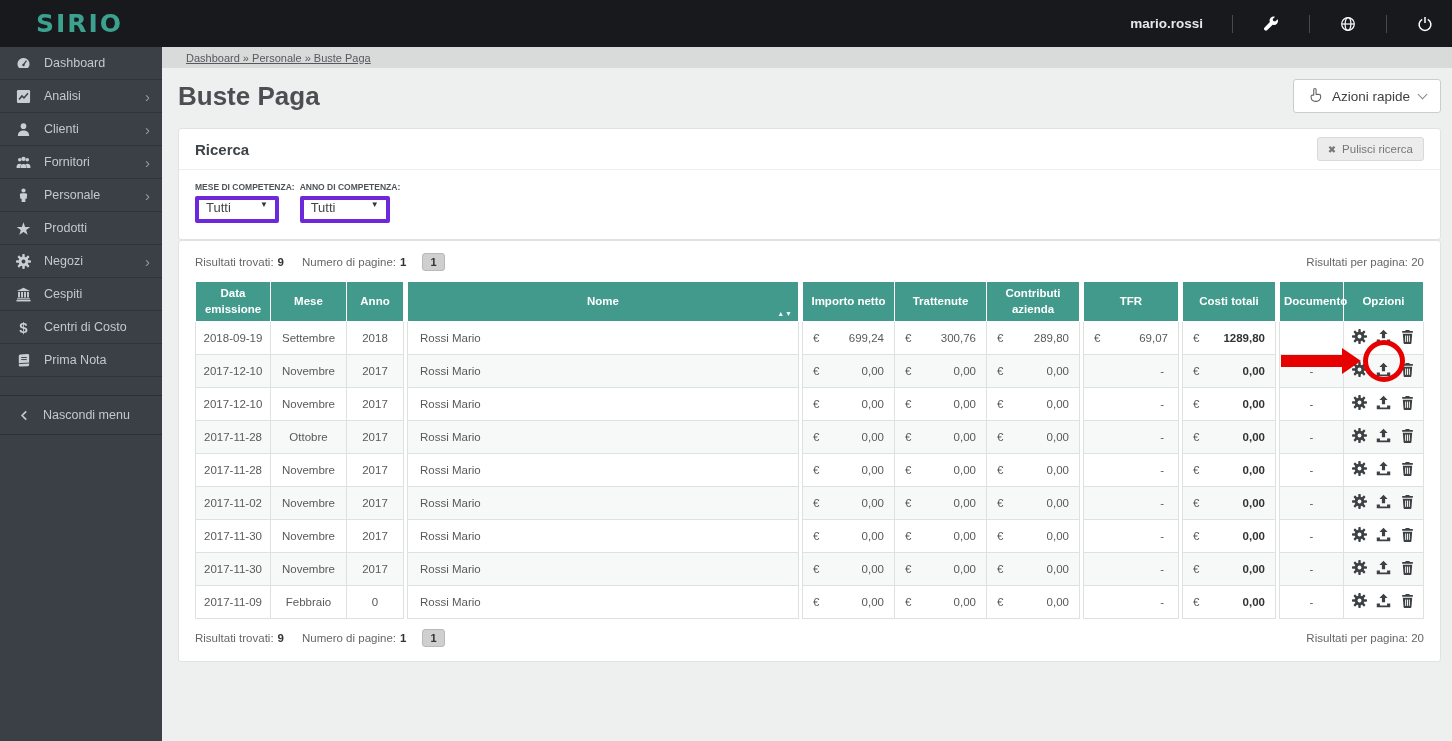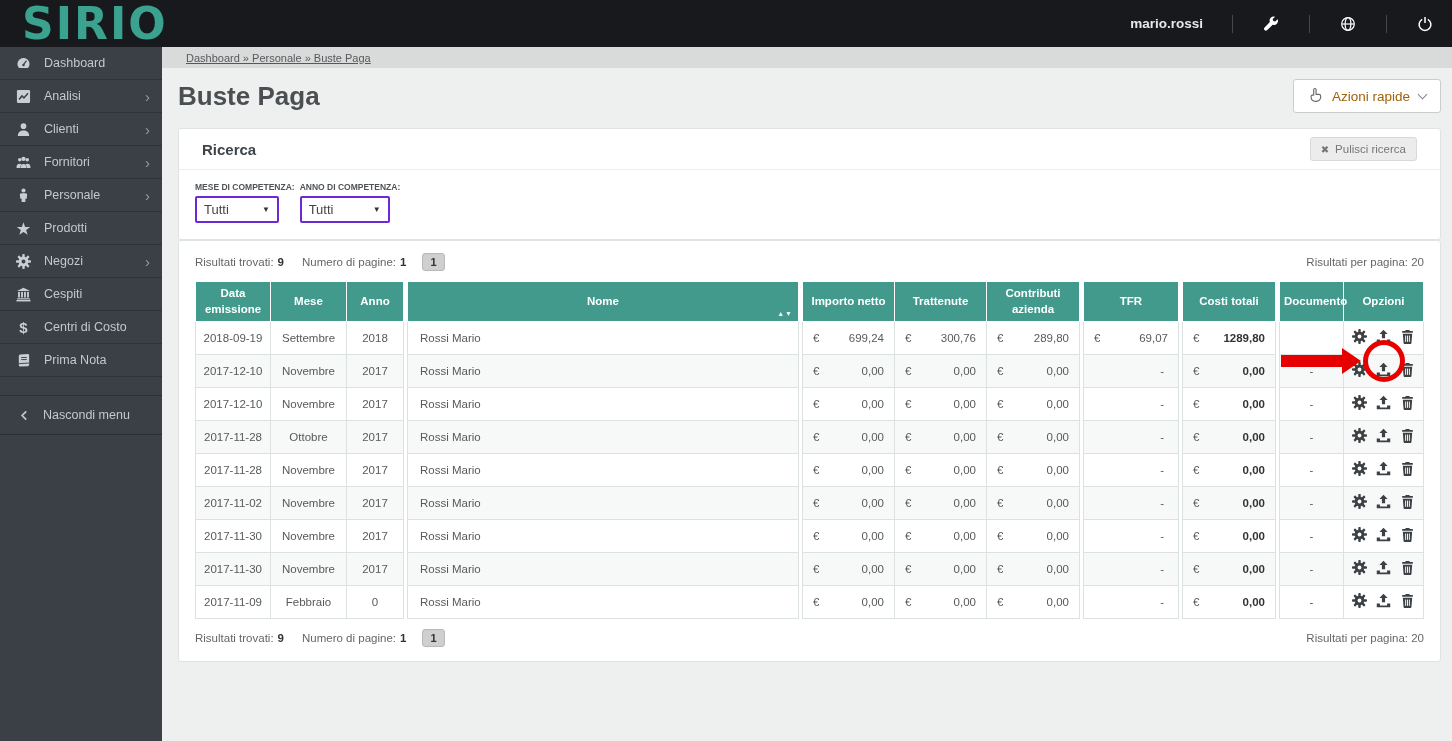--- a/index.html
+++ b/index.html
@@ -3,21 +3,21 @@
 <meta charset="utf-8">
 <style>
   * { box-sizing: border-box; margin: 0; padding: 0; }
   html,body { width:1452px; height:741px; overflow:hidden; }
   body { font-family:"Liberation Sans", sans-serif; background:#eef0f0; }
   .page { position:relative; width:1452px; height:741px; }
 
   
   .topbar { position:absolute; left:0; top:0; width:1452px; height:47px;
             background:var(--topbar-bg,#17191d); display:flex; align-items:center; z-index:10;}
-  .logo { margin-left:22px; font-size:44px; font-weight:bold; letter-spacing:2px;
+  .logo { margin-left:36px; font-size:25px; font-weight:bold; letter-spacing:2px;
           color:var(--logo,#3aa28f); font-family:"DejaVu Sans", sans-serif; line-height:1;}
   .top-right { margin-left:auto; margin-right:18px; display:flex; align-items:center; gap:29px;font-weight:bold; }
   .username { color:#e6e8e9; font-size:13.5px; cursor:pointer; }
   .tdiv { width:1px; height:18px; background:#45494e; }
   .top-ic { width:18px; height:18px; display:flex; align-items:center; justify-content:center; cursor:pointer; }
   .top-ic svg { width:16px; height:16px; display:block; }
 
   
   .sidebar { position:absolute; left:0; top:47px; width:162px; height:694px;
              background:var(--sidebar-bg,#3a4046); z-index:5; }
@@ -37,41 +37,41 @@
   .collapse-row svg { width:11px; height:11px; }
 
   
   .main { position:absolute; left:162px; top:47px; width:1290px; height:694px; }
   .breadcrumb-bar { height:21px; background:#d9dbdb; display:flex; align-items:center;
                     padding-left:24px; font-size:11px; color:#55595c;text-decoration:underline; }
   .content { padding:0 11px 0 16px; }
   .title-row { display:flex; justify-content:space-between; align-items:center; margin:11px 0 15px; }
   .page-title { font-size:26px; font-weight:bold; color:#4c4f52; }
   .quick-btn { background:#fff; border:1px solid #ccc; border-radius:3px; height:34px;
-               padding:0 14px; display:flex; align-items:center; gap:9px; color:#a16207;
+               padding:0 14px; display:flex; align-items:center; gap:9px; color:#404040;
                font-size:13.5px; cursor:pointer; }
   .quick-btn svg { width:15px; height:15px; }
   .chev-down { width:7px; height:7px; border-right:1.6px solid #888; border-bottom:1.6px solid #888;
                transform:rotate(45deg); margin-top:-4px; }
 
   .panel { background:#fff; border:1px solid #e0e3e3; border-radius:3px; }
   .panel-head { display:flex; justify-content:space-between; align-items:center;
-                padding:8px 23px; border-bottom:1px solid #eceeee; min-height:38px; }
+                padding:8px 16px; border-bottom:1px solid #eceeee; min-height:38px; }
   .panel-title { font-size:15px; font-weight:bold; color:#3f4448; }
   .clear-btn { background:#ececec; border:1px solid #d9d9d9; border-radius:3px; font-size:11.5px;
                color:#777; padding:5px 10px; display:flex; align-items:center; gap:6px; cursor:pointer; }
   .clear-x { font-size:10px; color:#777; }
   .panel-body { padding:12px 16px 16px; display:flex; gap:5px; }
   .field { display:flex; flex-direction:column; }
   .field label { font-size:8.5px; font-weight:bold; color:#4f5458; margin-bottom:4px; white-space:nowrap; }
   .text-input { width:133px; height:27px; border:1px solid #ccc; border-radius:2px;
                 padding:0 8px; font-size:13px; color:#444; font-family:"Liberation Sans",sans-serif; }
   .text-input::placeholder { color:#b0b0b0; }
-  .select { height:27px; border:2px solid #6d28d9; border-radius:2px; background:#fff;
-            display:flex; align-items:center; justify-content:space-between; padding:0 7px;
+  .select { height:27px; border:4px solid #6d28d9; border-radius:2px; background:#fff;
+            display:flex; align-items:flex-start; justify-content:space-between; padding:0 7px;
             font-size:13px; color:#444; cursor:pointer; }
   .select .arr { font-size:8px; color:#333; }
   .w84 { width:84px; } .w90 { width:90px; }
 
   .results-panel { margin-bottom:20px; padding:10px 16px 14px; }
   .info-row { display:flex; align-items:center; font-size:11.5px; color:#666; margin:2px 0 10px; }
   .info-row b { color:#333; margin-left:4px; }
   .pair2 { margin-left:18px; }
   .page-chip { margin-left:16px; background:#cfcfcf; border:1px solid #b9b9b9; border-radius:3px;
                padding:2px 7px; font-weight:bold; color:#333; font-size:11px; cursor:pointer; }

